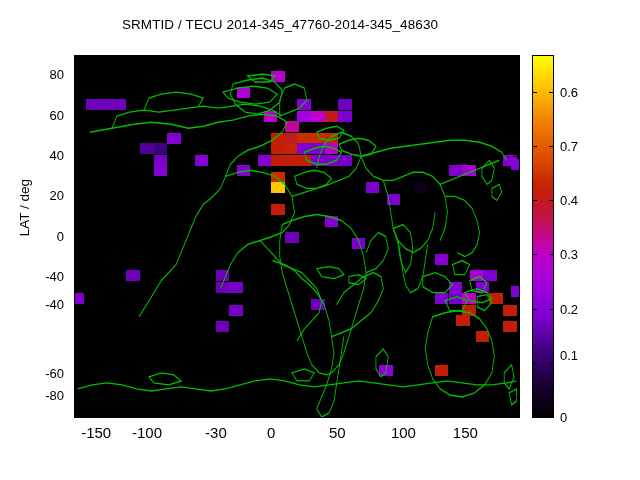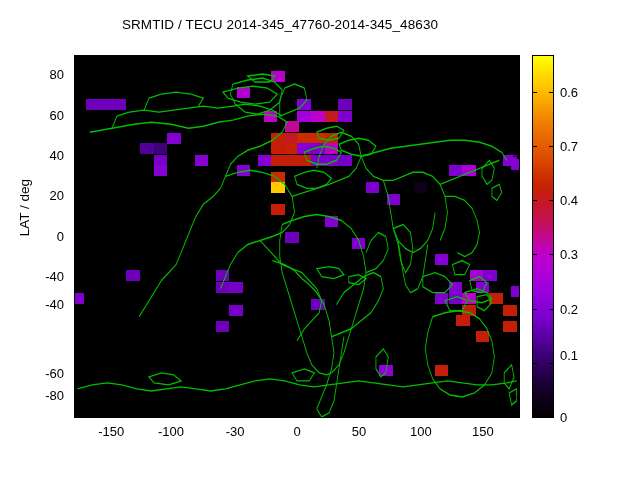--- a/index.html
+++ b/index.html
@@ -13,21 +13,21 @@
 
   
   #plot{position:absolute;left:74px;top:55px;width:446px;height:363px;
         background:#000;box-sizing:border-box;border:1px solid #000;overflow:hidden;}
   #cells,#coast,#gridticks{position:absolute;left:0;top:0;width:100%;height:100%;}
   #cells div{position:absolute;}
   #plotborder{position:absolute;left:74px;top:55px;width:446px;height:363px;
               box-sizing:border-box;border:1px solid #000;pointer-events:none;}
 
   
-  .xtick{position:absolute;top:424px;font-size:13px;text-align:center;
+  .xtick{position:absolute;top:424px;font-size:15px;text-align:left;
          width:60px;white-space:nowrap;}
   .ytick{position:absolute;font-size:13px;text-align:right;width:42px;
          white-space:nowrap;}
   #xlabel{position:absolute;left:74px;top:453px;width:446px;text-align:center;
           font-size:13.5px;}
   #ylabel{position:absolute;left:-36px;top:200px;width:120px;text-align:center;
           font-size:13.5px;transform:rotate(-90deg);}
 
   
   #cbar{position:absolute;left:532px;top:55px;width:22px;height:363px;
@@ -227,21 +227,21 @@
 <div id="plotborder"></div>
 
 <div id="ylabel">LAT / deg</div>
 
 <div id="cbar">
   <div id="cbargrad" style="background: linear-gradient(rgb(255, 255, 0) 0%, rgb(255, 238, 0) 2.5%, rgb(255, 220, 0) 5%, rgb(255, 203, 0) 7.5%, rgb(254, 186, 0) 10%, rgb(249, 168, 0) 12.5%, rgb(245, 150, 0) 15%, rgb(241, 133, 0) 17.5%, rgb(237, 118, 0) 20%, rgb(232, 105, 0) 22.5%, rgb(228, 92, 0) 25%, rgb(223, 79, 0) 27.5%, rgb(216, 66, 0) 30%, rgb(208, 52, 0) 32.5%, rgb(200, 39, 0) 35%, rgb(196, 30, 10) 37.5%, rgb(196, 26, 32) 40%, rgb(196, 21, 54) 42.5%, rgb(196, 17, 76) 45%, rgb(195, 12, 107) 47.5%, rgb(194, 8, 140) 50%, rgb(193, 4, 173) 52.5%, rgb(190, 0, 201) 55%, rgb(182, 0, 208) 57.5%, rgb(173, 0, 214) 60%, rgb(164, 0, 221) 62.5%, rgb(154, 0, 221) 65%, rgb(144, 0, 216) 67.5%, rgb(133, 0, 210) 70%, rgb(123, 0, 205) 72.5%, rgb(108, 0, 185) 75%, rgb(92, 0, 164) 77.5%, rgb(76, 0, 142) 80%, rgb(61, 0, 121) 82.5%, rgb(51, 0, 100) 85%, rgb(40, 0, 80) 87.5%, rgb(30, 0, 59) 90%, rgb(21, 0, 42) 92.5%, rgb(14, 0, 28) 95%, rgb(7, 0, 14) 97.5%, rgb(0, 0, 0) 100%);"></div>
 </div>
 
 <div id="ticklayer">
       <div class="xtick" style="left: 81.1667px;">-150</div>
-      <div class="xtick" style="left: 141px;">-100</div>
+      <div class="xtick" style="left: 132px;">-100</div>
       <div class="xtick" style="left: 205.056px;">-30</div>
       <div class="xtick" style="left: 267px;">0</div>
       <div class="xtick" style="left: 328.944px;">50</div>
       <div class="xtick" style="left: 390.889px;">100</div>
       <div class="xtick" style="left: 452.833px;">150</div>
       <div class="ytick" style="left: 22px; top: 67.1667px;">80</div>
       <div class="ytick" style="left: 22px; top: 107.5px;">60</div>
       <div class="ytick" style="left: 22px; top: 147.833px;">40</div>
       <div class="ytick" style="left: 22px; top: 188.167px;">20</div>
       <div class="ytick" style="left: 22px; top: 228.5px;">0</div>

